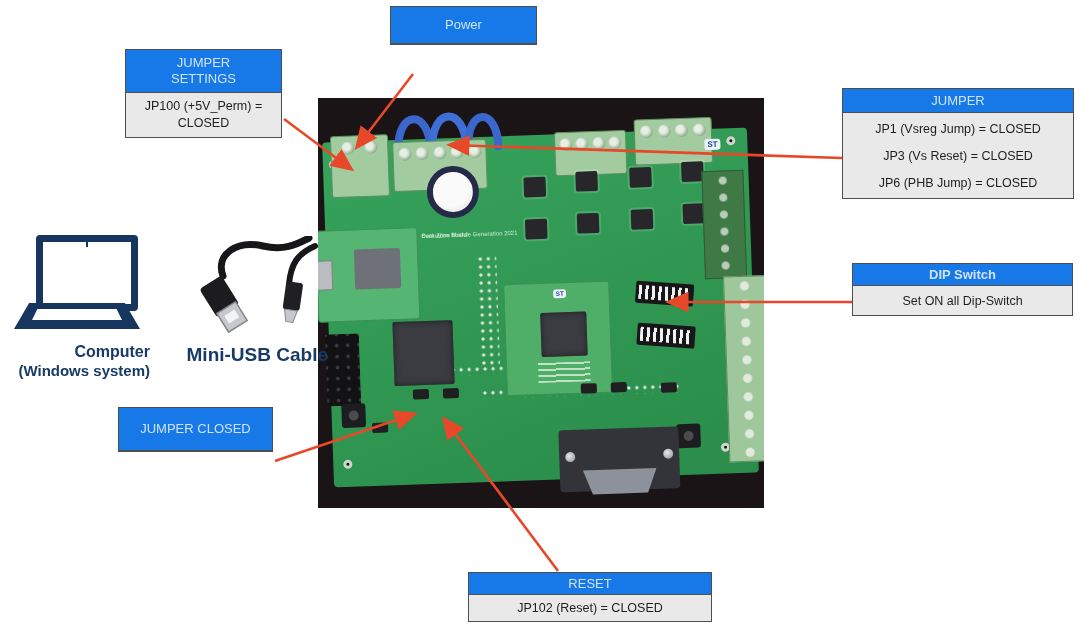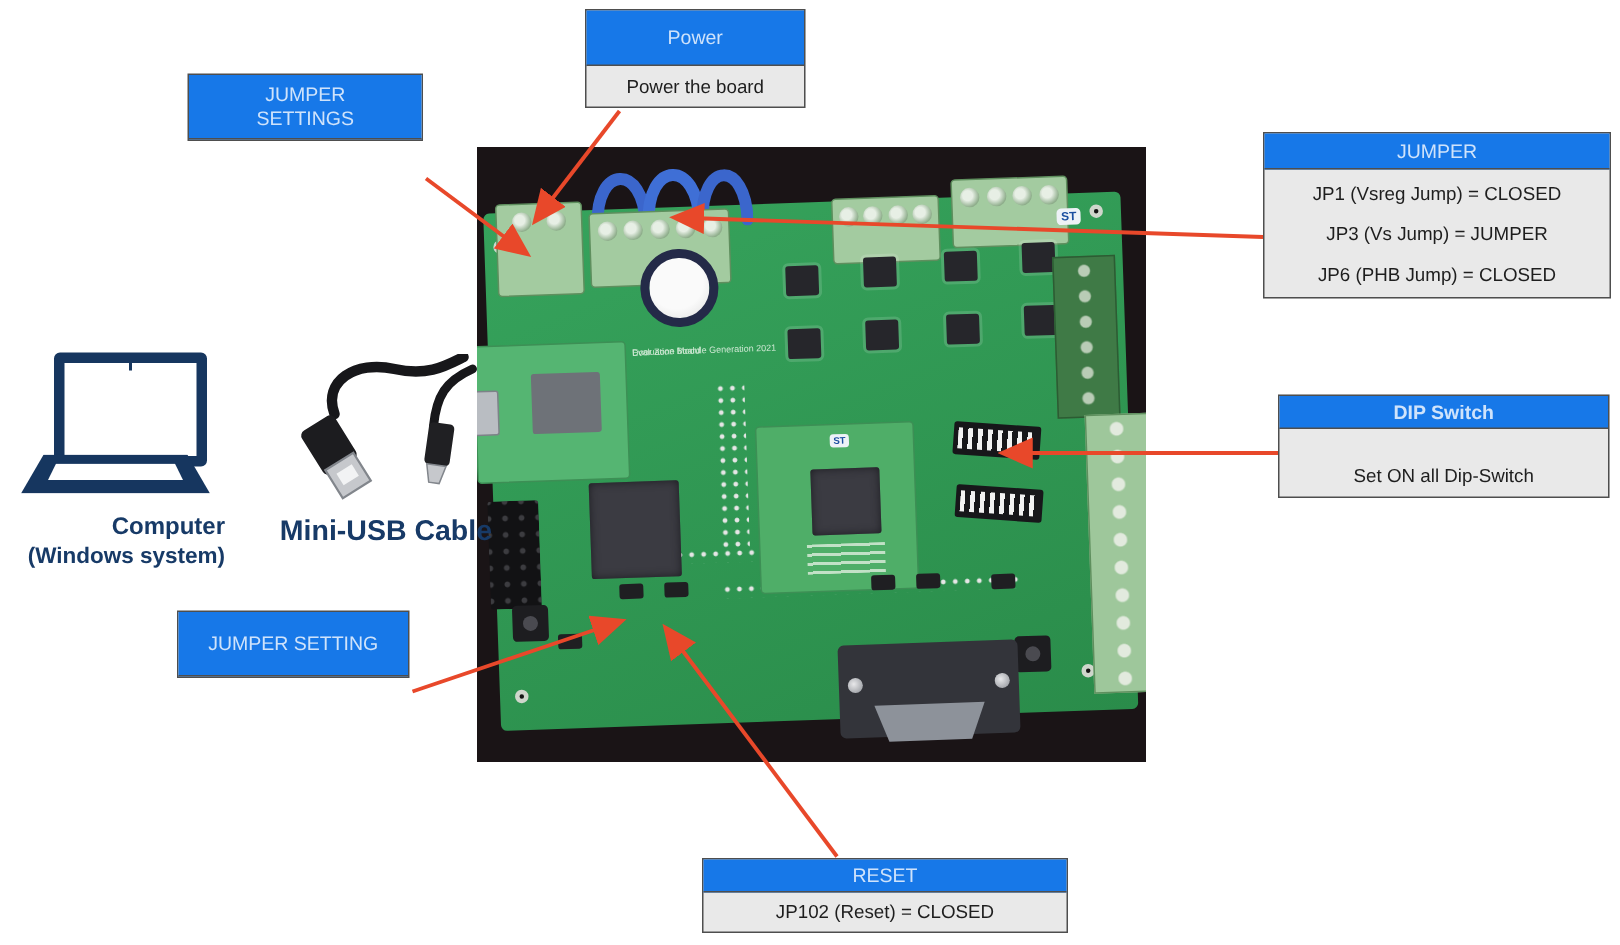--- a/index.html
+++ b/index.html
@@ -22,21 +22,21 @@
   .c-power .callout-header{height:36px;}
   .c-power .callout-body{height:27px;}
   .c-jsettings{left:125px;top:49px;width:157px;}
   .c-jsettings .callout-header{height:42px;}
   .c-jsettings .callout-body{height:44px;line-height:17px;}
   .c-jumper{left:842px;top:88px;width:232px;}
   .c-jumper .callout-header{height:23px;}
   .c-jumper .callout-body{height:81px;justify-content:space-around;padding:2px 0;}
   .c-dip{left:852px;top:263px;width:221px;}
   .c-dip .callout-header{height:21px;font-weight:bold;}
-  .c-dip .callout-body{height:29px;margin-top:16px;}
+  .c-dip .callout-body{height:29px;}
   .c-jsetting{left:118px;top:407px;width:155px;}
   .c-jsetting .callout-header{height:42px;}
   .c-jsetting .callout-body{height:48px;line-height:18px;}
   .c-reset{left:468px;top:572px;width:244px;}
   .c-reset .callout-header{height:21px;}
   .c-reset .callout-body{height:26px;}
 
   
   .arrows{position:absolute;left:0;top:0;z-index:9;pointer-events:none;}
 
@@ -105,50 +105,51 @@
   <line x1="413" y1="74" x2="357" y2="147" stroke="#e8482a" stroke-width="2.6" marker-end="url(#ah)"></line>
   <line x1="284" y1="119" x2="351" y2="169" stroke="#e8482a" stroke-width="2.6" marker-end="url(#ah)"></line>
   <line x1="842" y1="158" x2="450" y2="145" stroke="#e8482a" stroke-width="2.6" marker-end="url(#ah)"></line>
   <line x1="852" y1="302" x2="669" y2="302" stroke="#e8482a" stroke-width="2.6" marker-end="url(#ah)"></line>
   <line x1="275" y1="461" x2="414" y2="414" stroke="#e8482a" stroke-width="2.6" marker-end="url(#ah)"></line>
   <line x1="558" y1="571" x2="444" y2="419" stroke="#e8482a" stroke-width="2.6" marker-end="url(#ah)"></line>
 </svg>
 
 <div class="callout c-power">
   <div class="callout-header">Power</div>
-  <div class="callout-body">
-    <div>Power the board</div>
-  </div>
 </div>
 
 <div class="callout c-jsettings">
   <div class="callout-header">
     <span>JUMPER</span>
     <span>SETTINGS</span>
   </div>
+  <div class="callout-body">
+    <div>JP100 (+5V_Perm) =</div>
+    <div>CLOSED</div>
+  </div>
 </div>
 
 <div class="callout c-jumper">
   <div class="callout-header">JUMPER</div>
   <div class="callout-body">
     <div>JP1 (Vsreg Jump) = CLOSED</div>
-    <div>JP3 (Vs Jump) = JUMPER</div>
+    <div>JP3 (Vs Reset) = CLOSED</div>
     <div>JP6 (PHB Jump) = CLOSED</div>
   </div>
 </div>
 
 <div class="callout c-dip">
   <div class="callout-header">DIP Switch</div>
   <div class="callout-body">
     <div>Set ON all Dip-Switch</div>
   </div>
 </div>
 
 <div class="callout c-jsetting">
-  <div class="callout-header">JUMPER SETTING</div>
+  <div class="callout-header">JUMPER CLOSED</div>
 </div>
 
 <div class="callout c-reset">
   <div class="callout-header">RESET</div>
   <div class="callout-body">
     <div>JP102 (Reset) = CLOSED</div>
   </div>
 </div>
 
 <div class="laptop">

